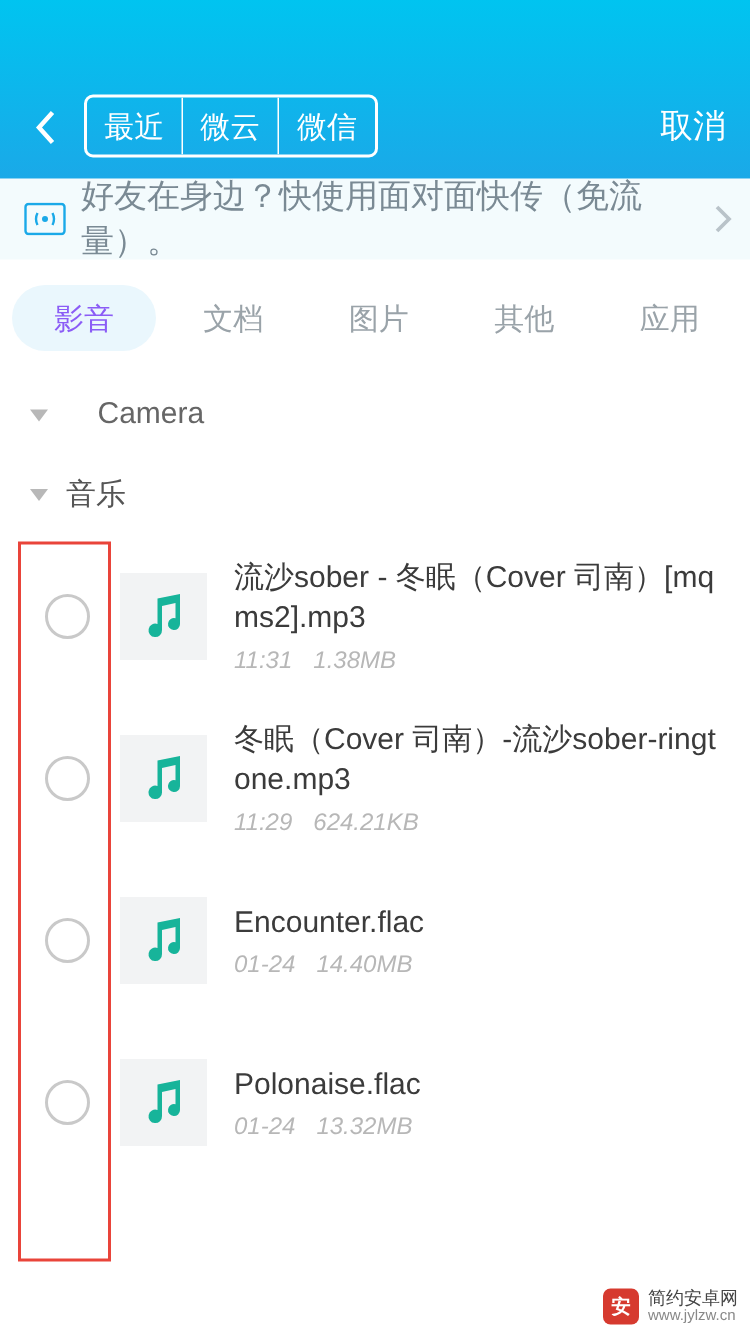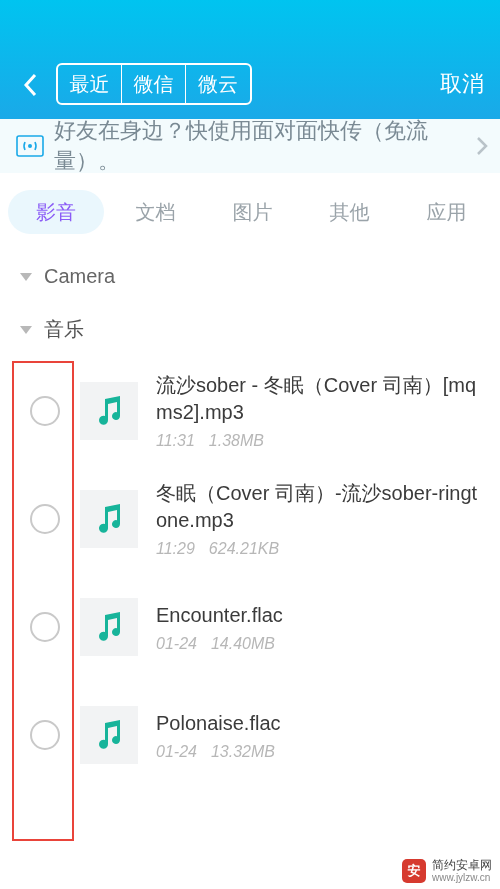--- a/index.html
+++ b/index.html
@@ -90,21 +90,21 @@
     color: #555;
     cursor: pointer;
   }
   .section-head .tri {
     width: 0; height: 0;
     border-left: 6px solid transparent;
     border-right: 6px solid transparent;
     border-top: 8px solid #b8b8b8;
     margin-right: 12px;
   }
-  .section-head.cam { color: #666; font-family: "Helvetica Neue", Arial; }
+  .section-head.cam { color: #666; font-family: "Helvetica Neue", Arial; gap: 21px; }
 
   .filelist { position: relative; padding-left: 16px; }
 
   .redbox {
     position: absolute;
     left: 12px;
     top: 4px;
     width: 62px;
     height: 480px;
     border: 2px solid #e9443a;
@@ -172,22 +172,22 @@
 <body>
 
 <div class="header">
   <div class="back-arrow">
     <svg viewBox="0 0 14 24">
         <polyline points="12,2 3,12 12,22"></polyline>
       </svg>
   </div>
   <div class="htabs">
     <div class="htab">最近</div>
+    <div class="htab">微云</div>
     <div class="htab">微信</div>
-    <div class="htab">微云</div>
   </div>
   <div class="cancel">取消</div>
 </div>
 
 <div class="banner">
   <span class="bicon">
     <svg viewBox="0 0 28 22">
       <rect x="1" y="1" width="26" height="20" rx="2"></rect>
       <path d="M9 7 q-2 4 0 8 M19 7 q2 4 0 8"></path>
       <circle cx="14" cy="11" r="2" fill="#1aa9e8" stroke="none"></circle>

